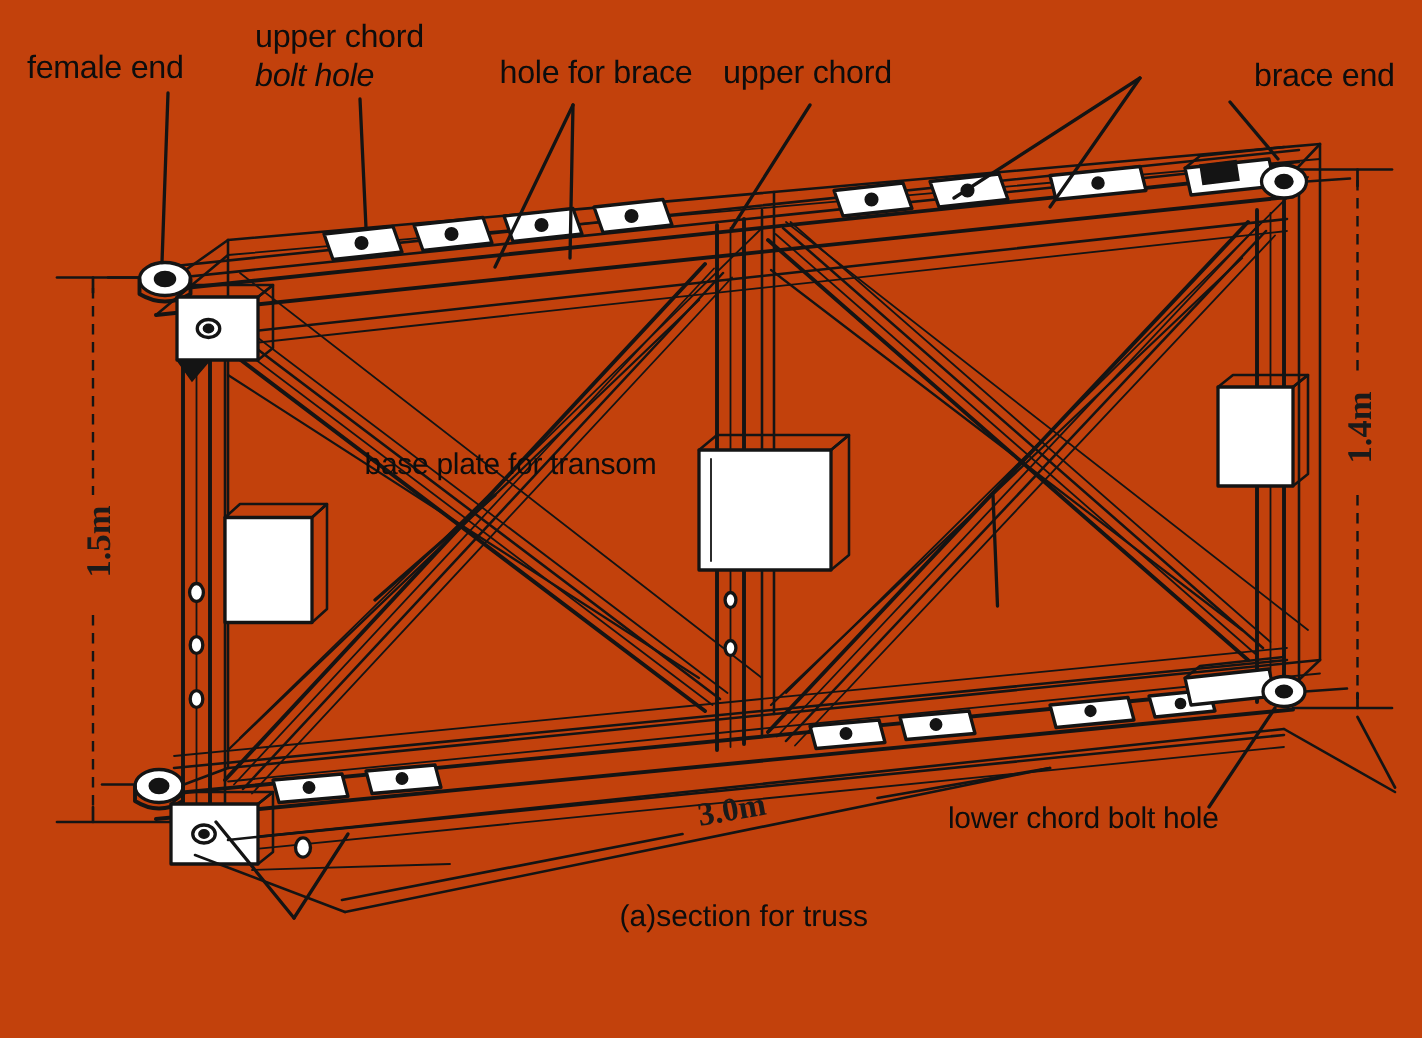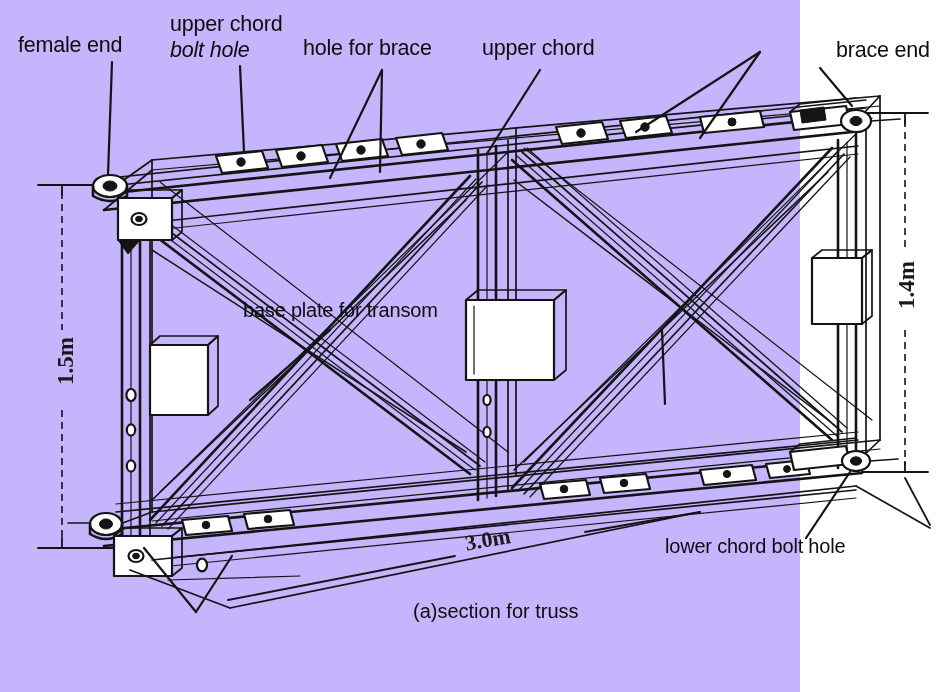--- a/index.html
+++ b/index.html
@@ -13,23 +13,23 @@
     height: 692px;
     position: relative;
     overflow: hidden;
     font-family: "Liberation Sans", sans-serif;
     color: #111111;
     -webkit-font-smoothing: antialiased;
   }
   #figure-root {
     position: absolute;
     left: 0; top: 0;
-    width: 800px;
+    width: 948px;
     height: 692px;
-    background: #c4b5fd;
+    background: #c2410c;
   }
   svg#truss-svg {
     position: absolute;
     left: 0; top: 0;
     width: 948px;
     height: 692px;
     display: block;
   }
   .lbl {
     position: absolute;
@@ -331,30 +331,30 @@
       </g>
 
     </g>
   </svg>
 
   <div class="lbl lbl-22" style="left:18px; top:33px;">female end</div>
 
   <div class="lbl lbl-22" style="left:170px; top:12px;">upper chord</div>
   <div class="lbl lbl-22" style="left:170px; top:38px;font-style:italic;">bolt hole</div>
 
-  <div class="lbl lbl-22" style="left:303px; top:36px;">hole for brace</div>
+  <div class="lbl lbl-22" style="left:333px; top:36px;">hole for brace</div>
 
   <div class="lbl lbl-22" style="left:482px; top:36px;">upper chord</div>
 
   <div class="lbl lbl-22" style="left:836px; top:38px;">brace end</div>
 
   <div class="lbl lbl-20" style="left:243px; top:299px;text-align:right;">base plate for transom</div>
 
 
-  <div class="lbl lbl-20" style="left:632px; top:535px;margin-left:33px;">lower chord bolt hole</div>
+  <div class="lbl lbl-20" style="left:632px; top:535px;">lower chord bolt hole</div>
 
 
   <div class="dim dim-v rot-left" style="left:31px; top:348px; width:70px; text-align:center;">1.5m</div>
 
   <div class="dim dim-v rot-left" style="left:872px; top:272px; width:70px; text-align:center;">1.4m</div>
 
   <div class="dim dim-h" style="left:463px; top:531px; transform:rotate(-10deg); transform-origin:left top;">3.0m</div>
 
   <div class="caption" style="left:413px; top:600px;">(a)section for truss</div>
 

